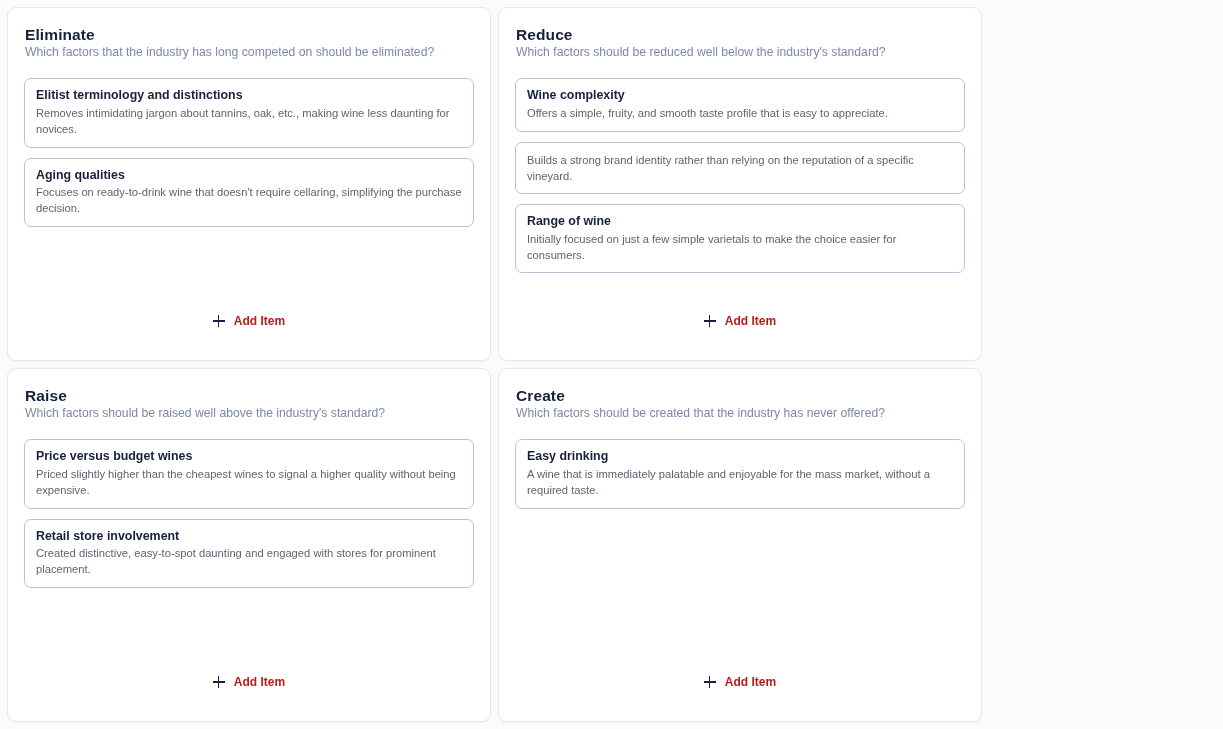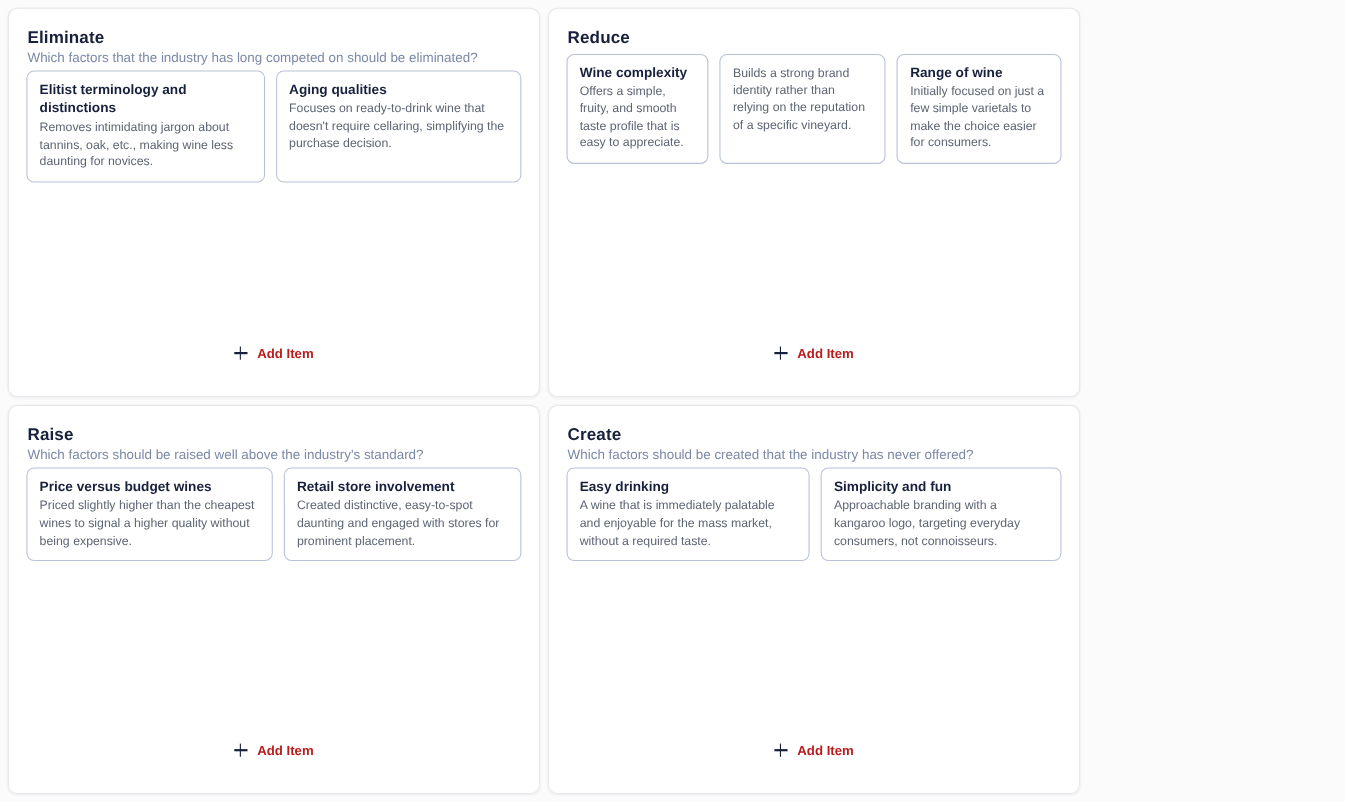--- a/index.html
+++ b/index.html
@@ -44,23 +44,23 @@
   }
 
   .quadrant-prompt {
     font-size: 12.2px;
     color: #7b88a6;
     line-height: 1.3;
     padding-left: 1px;
   }
 
   .item-list {
-    margin-top: 4px;
+    margin-top: 18px;
     display: flex;
-    flex-direction: row;
+    flex-direction: column;
     gap: 10px;
   }
 
   .item-card {
     border: 1px solid #b9c2d6;
     border-radius: 7px;
     background: #ffffff;
     padding: 8px 11px 9px 11px;
     cursor: pointer;
   }
@@ -133,20 +133,21 @@
     </div>
     <div class="spacer"></div>
     <button class="add-item-button">
       <span class="plus-icon"></span>
       <span>Add Item</span>
     </button>
   </section>
 
   <section class="quadrant">
     <h2 class="quadrant-title">Reduce</h2>
+    <p class="quadrant-prompt">Which factors should be reduced well below the industry's standard?</p>
     <div class="item-list">
       <div class="item-card">
         <div class="item-title">Wine complexity</div>
         <div class="item-desc">Offers a simple, fruity, and smooth taste profile that is easy to appreciate.</div>
       </div>
       <div class="item-card">
         <div class="item-desc">Builds a strong brand identity rather than relying on the reputation of a specific vineyard.</div>
       </div>
       <div class="item-card">
         <div class="item-title">Range of wine</div>
@@ -181,24 +182,20 @@
   </section>
 
   <section class="quadrant">
     <h2 class="quadrant-title">Create</h2>
     <p class="quadrant-prompt">Which factors should be created that the industry has never offered?</p>
     <div class="item-list">
       <div class="item-card">
         <div class="item-title">Easy drinking</div>
         <div class="item-desc">A wine that is immediately palatable and enjoyable for the mass market, without a required taste.</div>
       </div>
-      <div class="item-card">
-        <div class="item-title">Simplicity and fun</div>
-        <div class="item-desc">Approachable branding with a kangaroo logo, targeting everyday consumers, not connoisseurs.</div>
-      </div>
     </div>
     <div class="spacer"></div>
     <button class="add-item-button">
       <span class="plus-icon"></span>
       <span>Add Item</span>
     </button>
   </section>
 
 </div>
 

